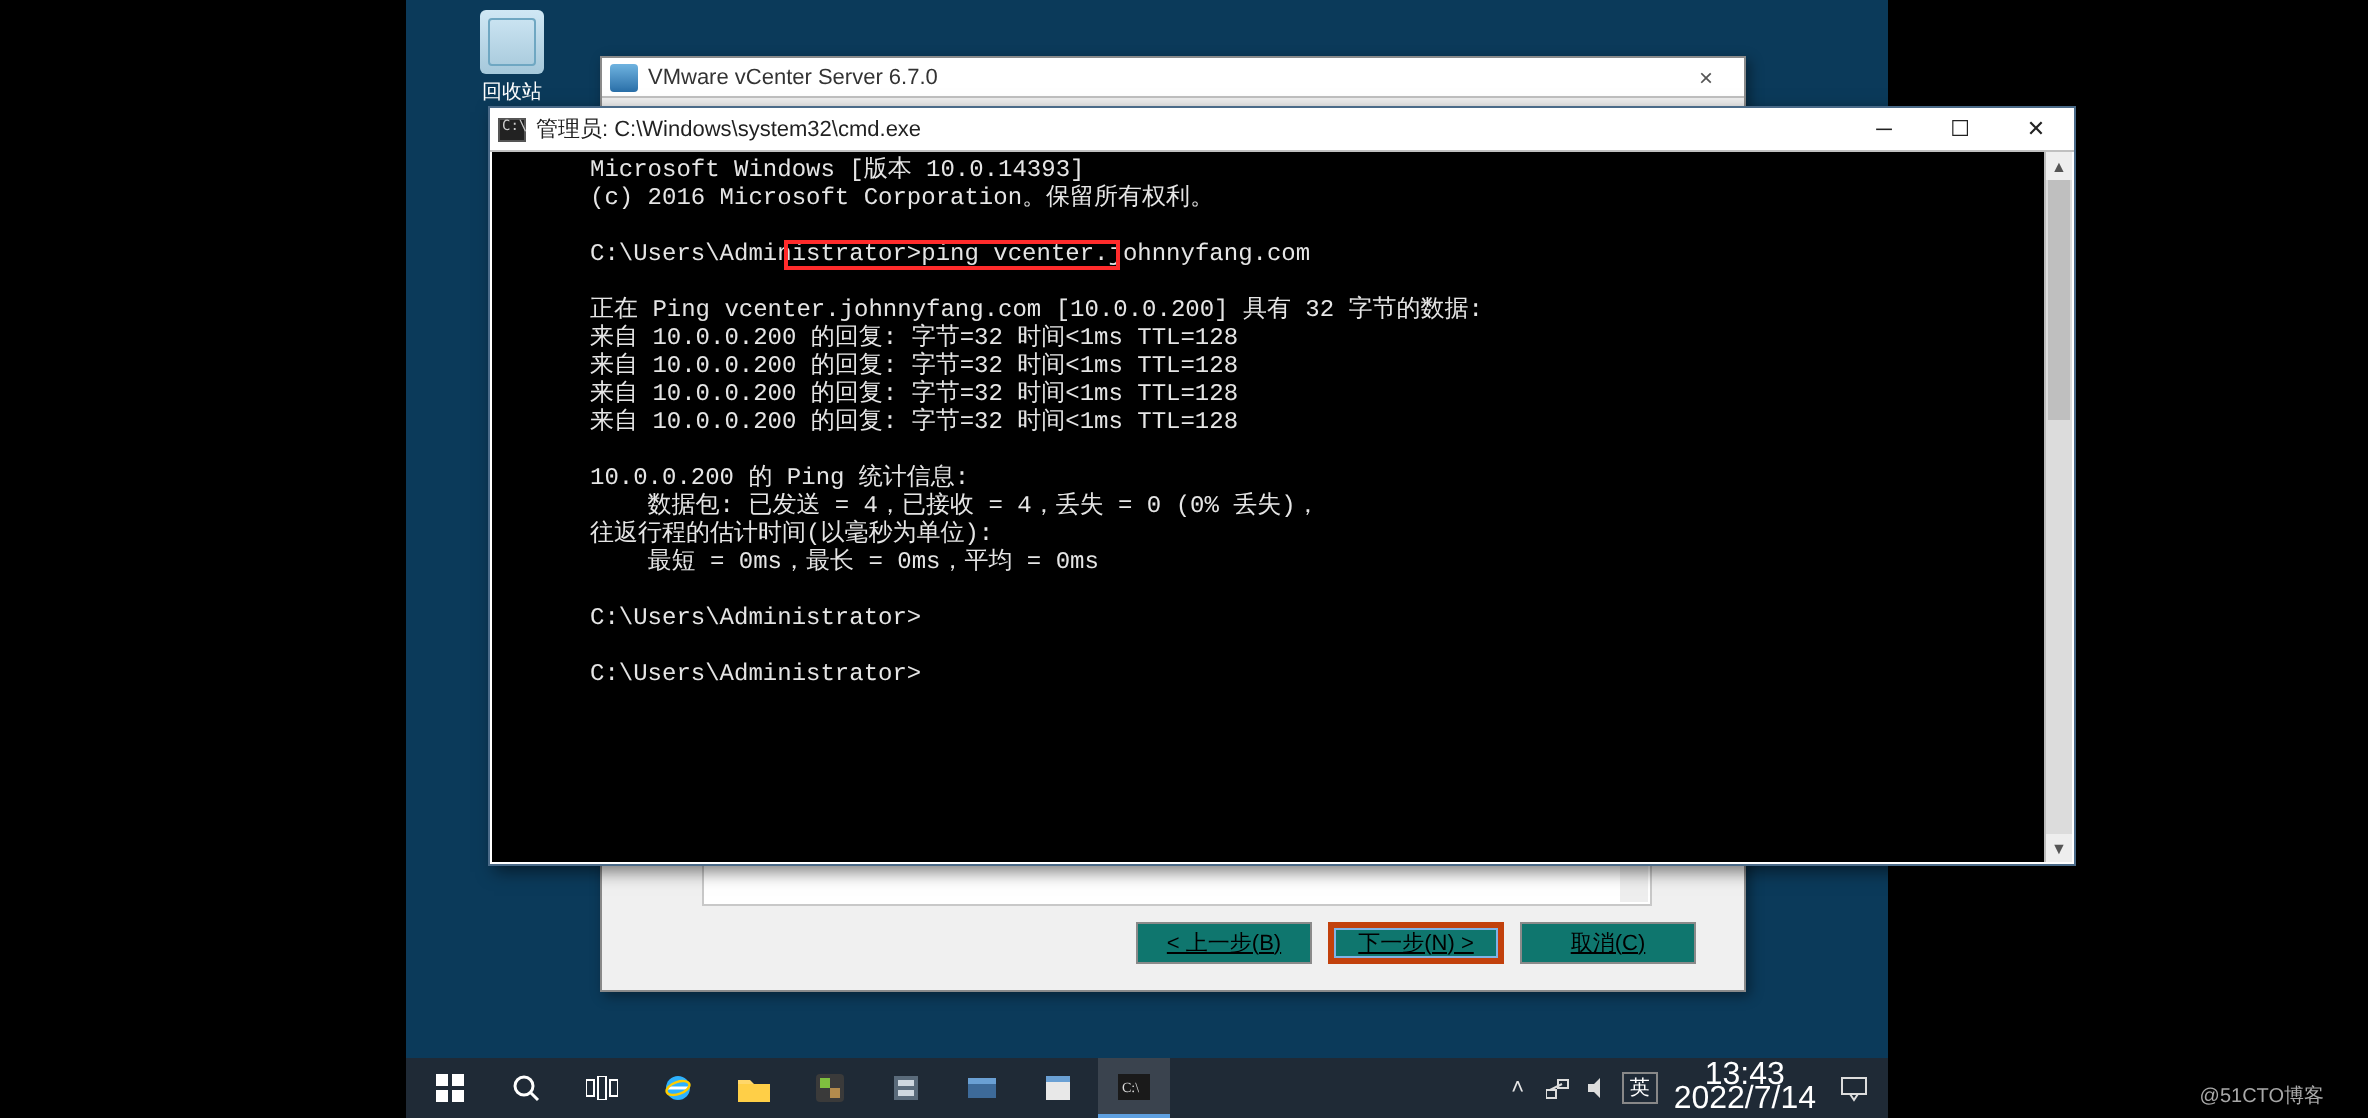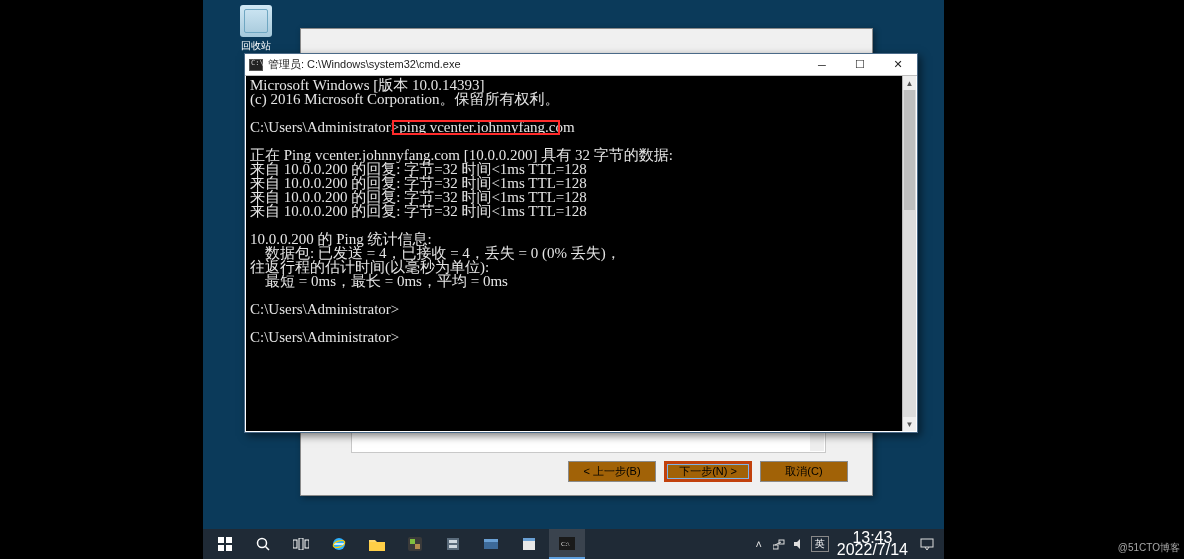--- a/index.html
+++ b/index.html
@@ -11,63 +11,69 @@
   .recycle .bin:before { content:""; position:absolute; left:4px; top:4px; right:4px; bottom:4px; border:1px solid #6fa7c2; border-radius:2px; }
 
   .win-vcenter { position: absolute; left: 97px; top: 28px; width: 573px; height: 468px; background: #f0f0f0; border: 1px solid #8a8a8a; box-shadow: 2px 2px 6px rgba(0,0,0,.4); }
   .win-vcenter .titlebar { height: 20px; background: #fff; border-bottom: 1px solid #c0c0c0; display: flex; align-items: center; padding: 0 4px; font-size: 11px; color: #333; }
   .win-vcenter .titlebar .ticon { width: 14px; height: 14px; margin-right: 5px; background: linear-gradient(#6fb3e0,#2a6fa8); border-radius: 2px; }
   .win-vcenter .titlebar .spacer { flex: 1; }
   .win-vcenter .titlebar .x { width: 30px; text-align: center; font-size: 12px; color: #555; cursor: default; }
   .win-vcenter .inner-box { position: absolute; left: 50px; top: 400px; width: 475px; height: 24px; border: 1px solid #c8c8c8; background: #fff; }
   .win-vcenter .inner-box .sb { position:absolute; right:1px; top:1px; bottom:1px; width:14px; background:#eee; }
   .win-vcenter .btnrow { position: absolute; left: 0; right: 0; bottom: 10px; height: 28px; display: flex; justify-content: flex-end; align-items: center; gap: 8px; padding-right: 24px; }
-  .wbtn { height: 21px; min-width: 88px; padding: 0 8px; font-size: 11px; border: 1px solid #8a8a8a; background: #a16207; cursor: default; display:flex; align-items:center; justify-content:center; }
+  .wbtn { height: 21px; min-width: 88px; padding: 0 8px; font-size: 11px; border: 1px solid #8a8a8a; background: #0f766e; cursor: default; display:flex; align-items:center; justify-content:center;text-decoration:underline; }
   .wbtn.primary { border: 3px solid #c2410c; box-shadow: inset 0 0 0 1px #7fb3e6; }
 
-  .win-cmd { position: absolute; left: 41px; top: 53px; width: 674px; height: 380px; background: #fff; border: 1px solid #4a6a88; box-shadow: 3px 3px 8px rgba(0,0,0,.5); }
+  .win-cmd { position: absolute; left: 41px; top: 53px; width: 794px; height: 380px; background: #fff; border: 1px solid #4a6a88; box-shadow: 3px 3px 8px rgba(0,0,0,.5); }
   .win-cmd .titlebar { height: 22px; background: #fff; display: flex; align-items: center; padding: 0 0 0 4px; font-size: 11px; color: #222; border-bottom: 1px solid #c0c0c0; }
   .win-cmd .titlebar .cicon { width: 14px; height: 12px; margin-right: 5px; background: #222; border: 1px solid #555; position: relative; }
   .win-cmd .titlebar .cicon:after { content:"C:\\"; position:absolute; left:1px; top:-1px; font-size:7px; color:#ccc; font-family: Consolas, monospace; }
   .win-cmd .titlebar .spacer { flex: 1; }
   .win-cmd .titlebar .ctl { width: 38px; height: 22px; display:flex; align-items:center; justify-content:center; font-size: 11px; color:#222; }
   .win-cmd .titlebar .ctl.close { color:#222; }
   .win-cmd .termwrap { position: absolute; left: 1px; top: 22px; right: 1px; bottom: 1px; background: #000; }
-  .win-cmd .term { position:absolute; inset:0 14px 0 0; padding: 2px 4px; font-family: Liberation Serif, serif; font-size: 15px; line-height: 14px; color: #e5e5e5; white-space: pre; }
+  .win-cmd .term { position:absolute; inset:0 14px 0 0; padding: 2px 4px; font-family: Liberation Mono, monospace; font-size: 12px; line-height: 14px; color: #e5e5e5; white-space: pre; margin-left: 45px; }
   .win-cmd .scrollbar { position:absolute; top:0; right:0; bottom:0; width:14px; background:#dcdcdc; border-left:1px solid #bbb; }
   .win-cmd .scrollbar .up, .win-cmd .scrollbar .down { position:absolute; left:0; right:0; height:14px; background:#eee; display:flex; align-items:center; justify-content:center; font-size:8px; color:#555; }
   .win-cmd .scrollbar .up { top:0; } .win-cmd .scrollbar .down { bottom:0; }
   .win-cmd .scrollbar .thumb { position:absolute; left:1px; right:1px; top:14px; height:120px; background:#bfbfbf; }
   .highlight { position:absolute; border: 2px solid #ff2b2b; pointer-events:none; }
 
   .taskbar { position:absolute; left:0; right:0; bottom:0; height:30px; background:#1f2a36; display:flex; align-items:center; color:#fff; }
   .taskbar .tb-left { display:flex; align-items:center; gap: 2px; padding-left: 4px; }
   .tb-item { width: 36px; height: 30px; display:flex; align-items:center; justify-content:center; font-size:14px; color:#e6e6e6; }
   .tb-item svg { display:block; }
   .tb-item.active { background: rgba(255,255,255,.12); border-bottom: 2px solid #5ea0e0; height:30px; }
   .taskbar .tb-right { margin-left:auto; display:flex; align-items:center; gap:4px; padding-right:6px; font-size:10px; }
   .tray-ico { width:16px; height:16px; display:flex; align-items:center; justify-content:center; font-size:11px; color:#e6e6e6; }
   .ime { border:1px solid #888; padding:0 3px; font-size:10px; }
   .clock { text-align:center; line-height:12px; font-size:16px; padding:0 4px; }
   .notif { width:22px; height:22px; display:flex; align-items:center; justify-content:center; }
 
-  .watermark { position:absolute; right:4px; bottom:4px; font-size:10px; color:#a8a8a8; }
+  .watermark { position:absolute; right:22px; bottom:4px; font-size:10px; color:#a8a8a8; }
 </style>
 </head>
 <body>
 
 <div class="stage">
   <div class="desktop">
 
     <div class="recycle">
       <div class="bin"></div>
       <div>回收站</div>
     </div>
 
     <div class="win-vcenter">
+      <div class="titlebar">
+        <div class="ticon"></div>
+        <div>VMware vCenter Server 6.7.0</div>
+        <div class="spacer"></div>
+        <div class="x">×</div>
+      </div>
       <div class="inner-box">
         <div class="sb"></div>
       </div>
       <div class="btnrow">
         <div class="wbtn">&lt; 上一步(B)</div>
         <div class="wbtn primary">下一步(N) &gt;</div>
         <div class="wbtn">取消(C)</div>
       </div>
     </div>
 

